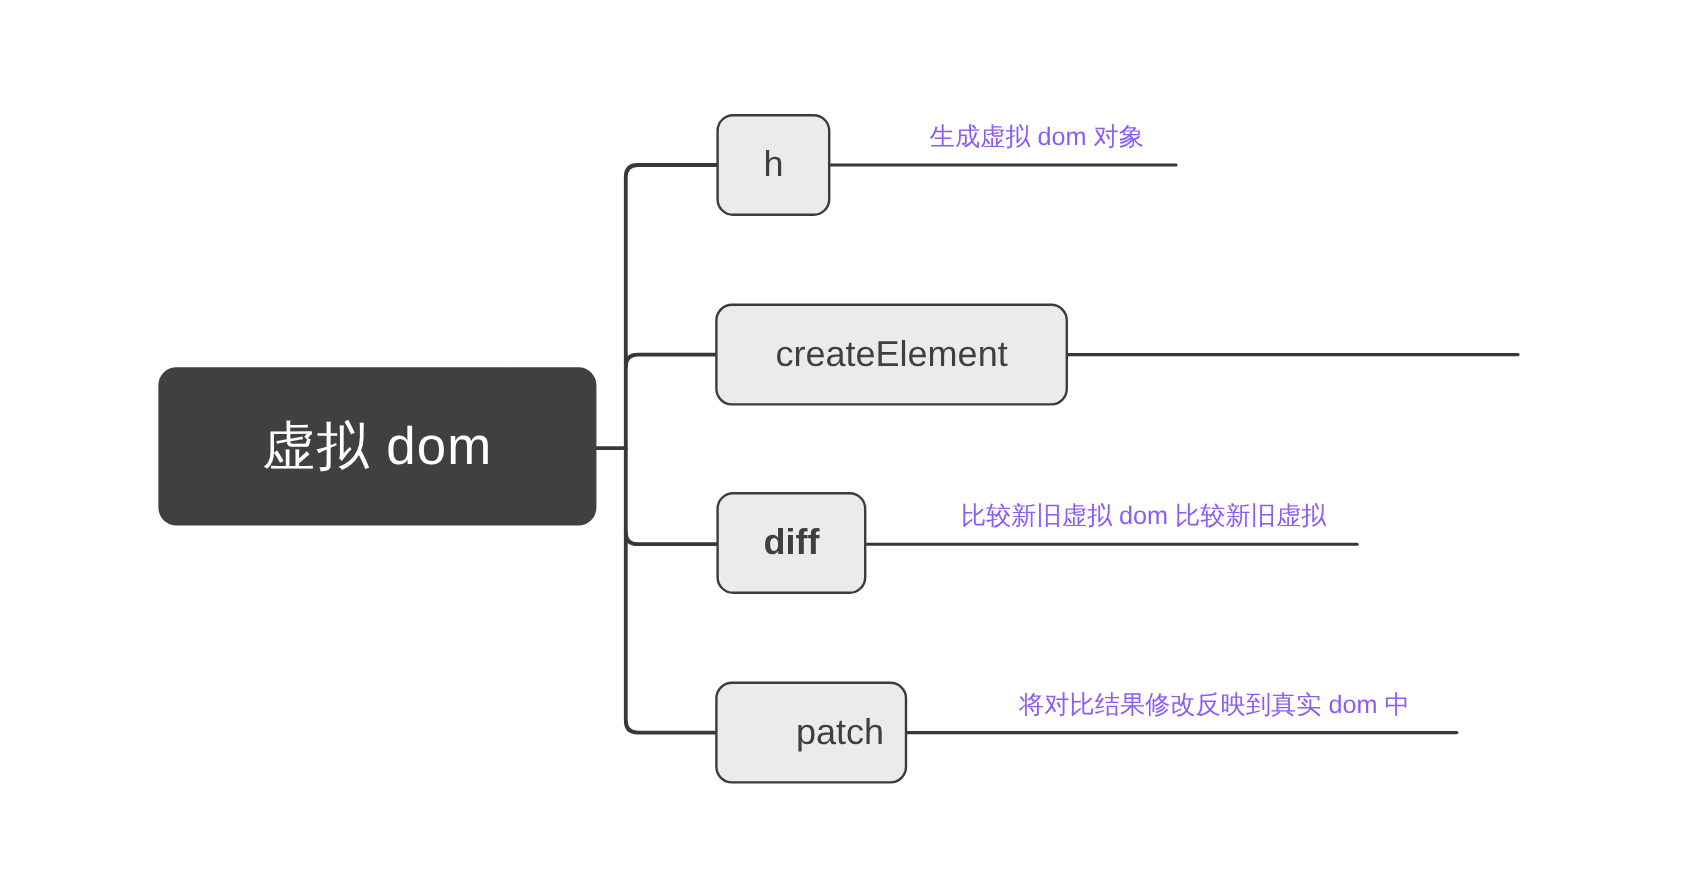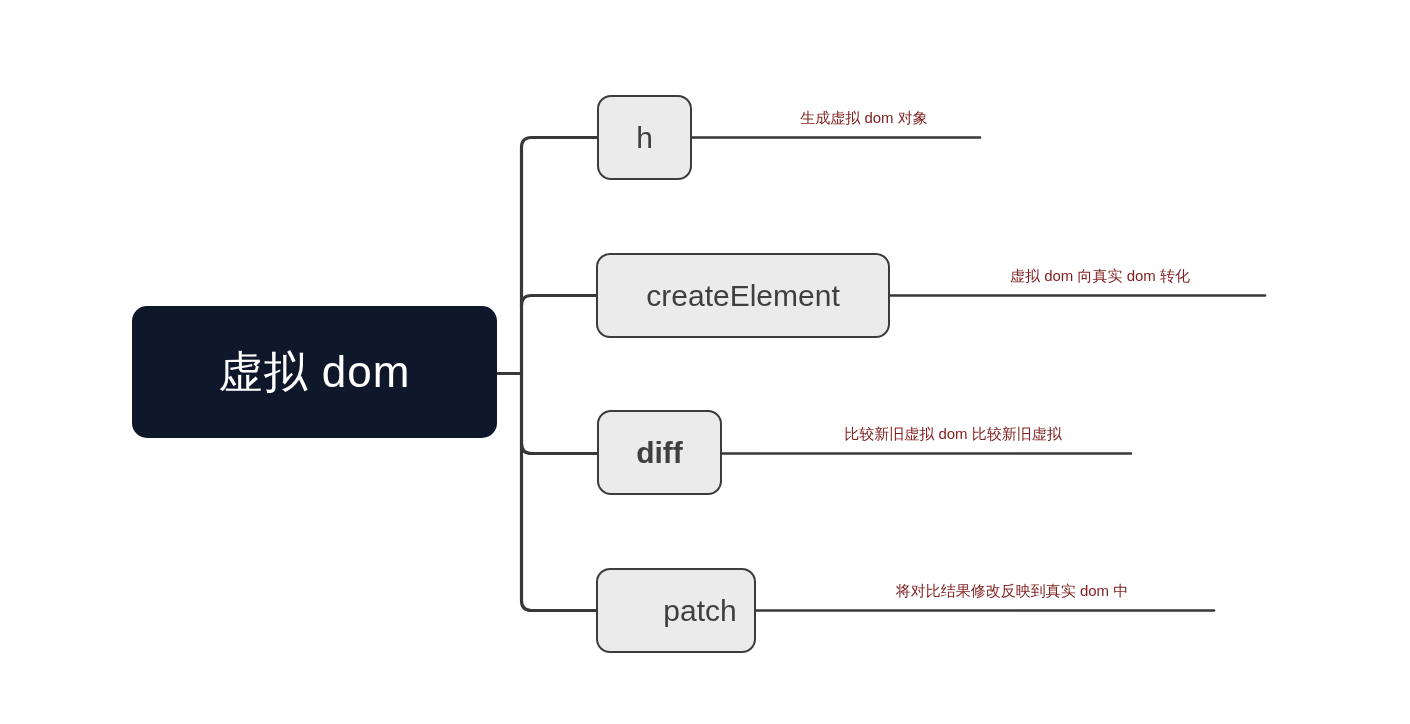--- a/index.html
+++ b/index.html
@@ -30,40 +30,40 @@
   .connectors path.underline { stroke-width: 2.6px; }
   .node {
     position: absolute;
     display: flex;
     align-items: center;
     justify-content: center;
     box-sizing: border-box;
     cursor: pointer;
   }
   .root-node {
-    background: #0f172a;
+    background: #404040;
     border-radius: 15px;
     color: #ffffff;
     font-size: 44px;
     letter-spacing: 1px;
   }
   .child-node {
     background: #ebebeb;
     border: 2.5px solid #3c3c3c;
     border-radius: 14px;
     color: #3f3f3f;
     font-size: 30px;
   }
   .annotation {
     position: absolute;
     transform: translateX(-50%);
     white-space: nowrap;
-    font-size: 15px;
+    font-size: 21px;
     line-height: 1.2;
-    color: #7f1d1d;
+    color: #8b5cf6;
     cursor: pointer;
     margin-top: 25px;
   }
 </style>
 </head>
 <body>
 
 <div class="canvas">
 
   <svg class="connectors" width="1410" height="724" viewBox="0 0 1410 724">
@@ -97,19 +97,18 @@
   <div class="node child-node" style="left:597px; top:410px; width:125px; height:85px;font-weight:bold;">
     <span>diff</span>
   </div>
 
   <div class="node child-node" style="left:596px; top:568px; width:160px; height:85px;padding-left:48px;">
     <span>patch</span>
   </div>
 
   <div class="annotation" style="left:864px; bottom:597px;">生成虚拟 dom 对象</div>
 
-  <div class="annotation" style="left:1100px; bottom:439px;">虚拟 dom 向真实 dom 转化</div>
 
   <div class="annotation" style="left:953px; bottom:281px;">比较新旧虚拟 dom 比较新旧虚拟</div>
 
   <div class="annotation" style="left:1012px; bottom:124px;">将对比结果修改反映到真实 dom 中</div>
 
 </div>
 
 </body></html>

